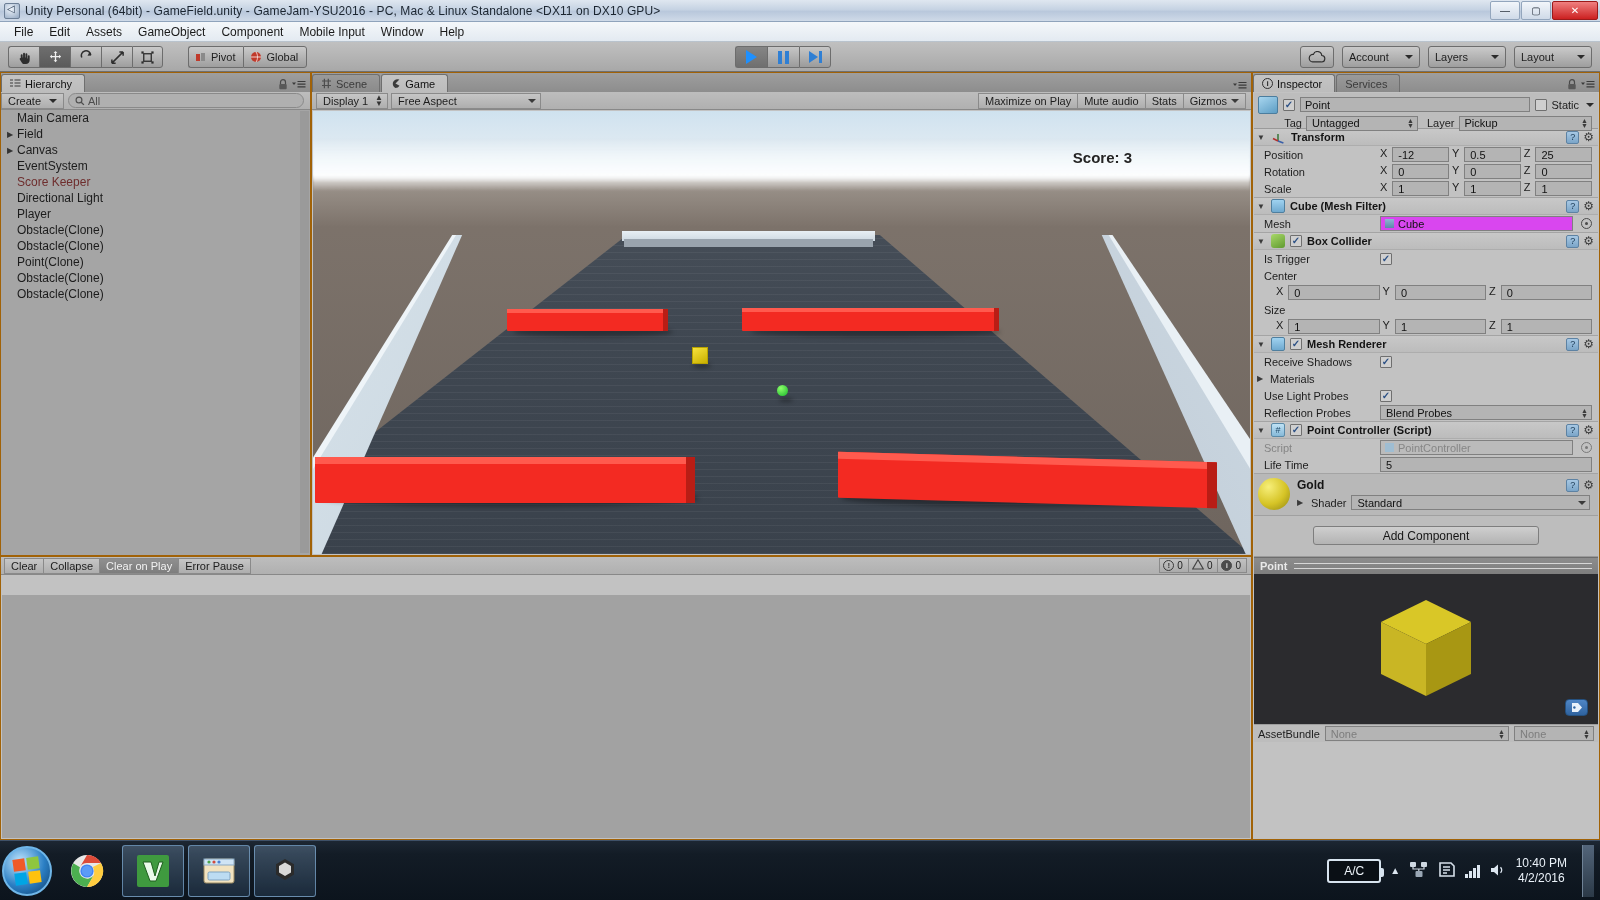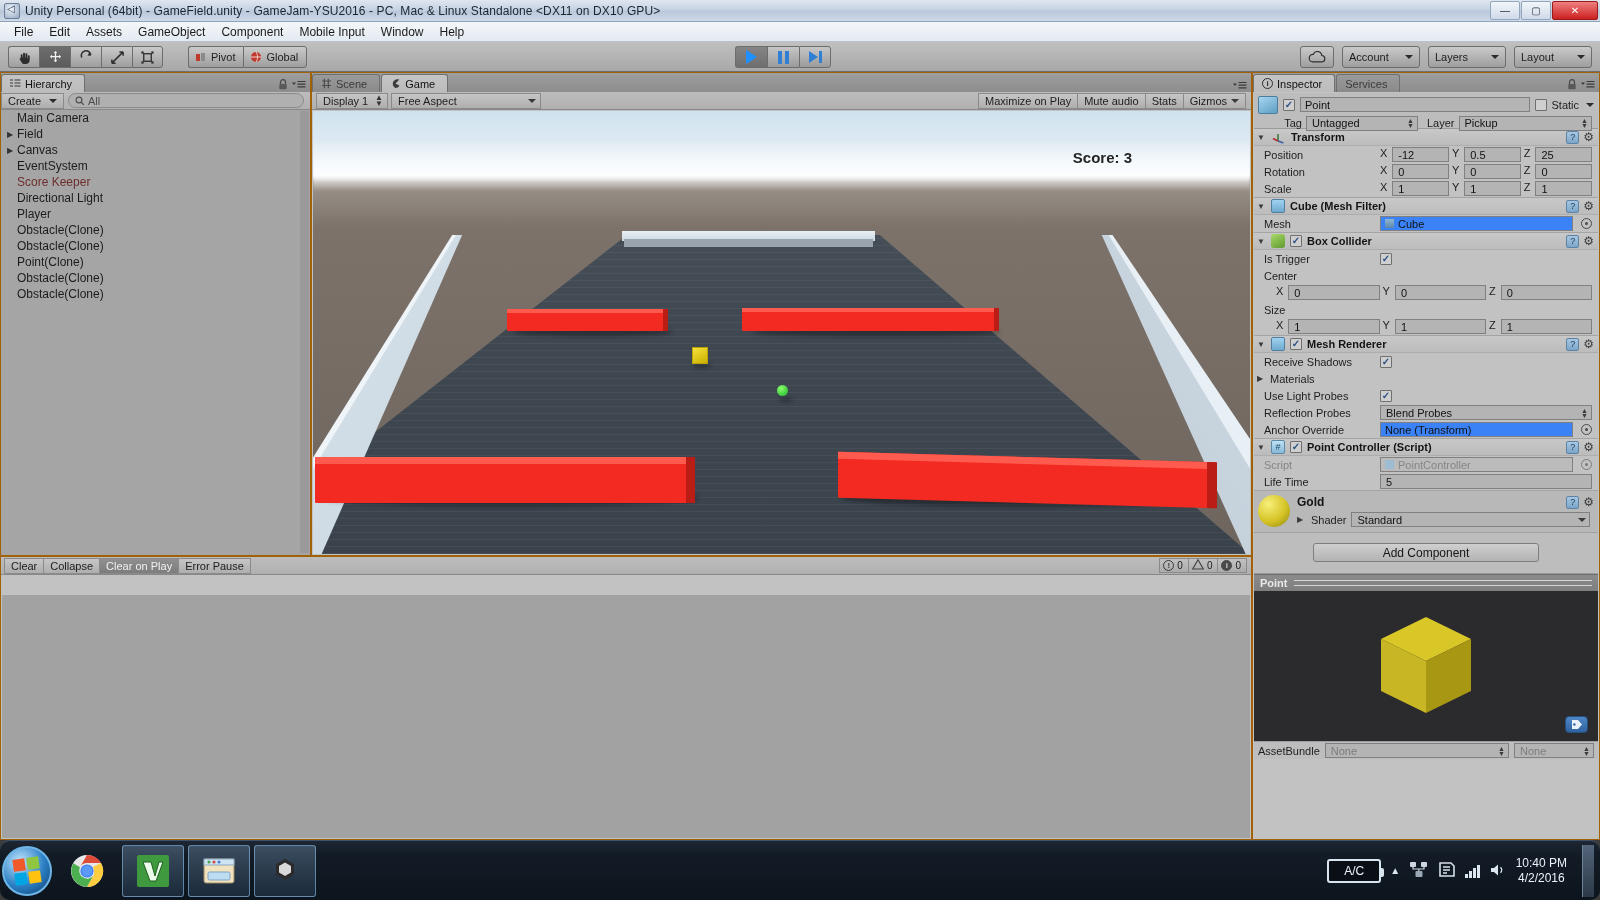--- a/index.html
+++ b/index.html
@@ -200,21 +200,21 @@
   .comp-tools{ margin-left:auto; display:flex; gap:4px; align-items:center;}
   .bookico{ width:13px;height:13px;background:linear-gradient(180deg,#a7c8e4,#7ba5c8); border:1px solid #5d82a3;border-radius:2px;
     font-size:9px;color:#1c3a55;display:flex;align-items:center;justify-content:center;}
   .gear{ font-size:12px; color:#3d3d3d; line-height:12px;}
   .row{ height:17px; display:flex;align-items:center; padding-left:10px; gap:4px;}
   .rlab{ width:112px; font-size:11px; color:#1d1d1d; flex:none;}
   .rlab.dim{ color:#858585;}
   .vec{ display:flex; flex:1; gap:3px; padding-right:6px;}
   .vec .ax{ font-size:11px;color:#1d1d1d; margin-right:2px;}
   .vec .fld{ flex:1; }
-  .objfld{ flex:1; margin-right:4px; height:15px; background:#3b82f6; border:1px solid #808080;
+  .objfld{ flex:1; margin-right:4px; height:15px; background:#d946ef; border:1px solid #808080;
     display:flex;align-items:center; gap:4px; padding:0 4px; font-size:11px; color:#111;}
   .objfld.dim{ color:#868686; background:#bbbbbb;}
   .dot{ width:11px;height:11px;border:1.5px solid #4a4a4a;border-radius:50%;flex:none; position:relative;}
   .dot:after{content:"";position:absolute;left:2.5px;top:2.5px;width:3px;height:3px;border-radius:50%;background:#4a4a4a;}
   .matblock{ background:#b8b8b8; border-bottom:1px solid #a0a0a0; padding:4px 4px 5px 4px;}
   .matrow{ display:flex; align-items:center; gap:7px;}
   .sphereico{ width:32px;height:32px;border-radius:50%;
     background:radial-gradient(circle at 33% 28%,#f7ef7a,#d6c426 55%,#8f8413);}
   .addcomp{ margin:9px auto; display:block; width:226px; height:19px;
     background:linear-gradient(180deg,#cfcfcf,#b3b3b3); border:1px solid #7e7e7e; border-radius:3px;
@@ -226,21 +226,21 @@
   .preview{ position:relative; height:150px; background:#2b2b2e; overflow:hidden;}
   .pvcube-wrap{ position:absolute; left:50%; top:50%; transform:translate(-50%,-50%);}
   .pvtag{ position:absolute; right:10px; bottom:8px; width:23px;height:17px;border-radius:4px;
     background:linear-gradient(180deg,#4f86c6,#2f639f); border:1px solid #24507f;
     display:flex;align-items:center;justify-content:center; color:#eaf2fb; font-size:10px;}
   .abrow{ height:18px; background:#bdbdbd; display:flex; align-items:center; gap:5px; padding:0 4px; border-top:1px solid #9e9e9e;}
 
   
   .taskbar{ position:absolute; left:0; top:840px; width:1600px; height:60px;
     background:linear-gradient(180deg,#1d2733 0%,#131c26 22%,#0c141d 100%);
-    border-top:1px solid #3f5168; display:flex; align-items:center;border-radius:10px;}
+    border-top:1px solid #3f5168; display:flex; align-items:center;}
   .startorb{ width:50px;height:50px;margin-left:2px; border-radius:50%;
     background:radial-gradient(circle at 35% 30%,#bfe6ff,#2b7fc4 55%,#0d3c6b);
     border:2px solid #6fb6e8; display:flex;align-items:center;justify-content:center;}
   .orb-inner{ width:26px;height:26px; display:grid; grid-template-columns:1fr 1fr; grid-template-rows:1fr 1fr; gap:2px; transform:rotate(-8deg);}
   .orb-inner i{ display:block;}
   .tb-task{ width:62px;height:52px; margin-left:4px; border-radius:3px;
     display:flex;align-items:center;justify-content:center;}
   .tb-task.act{ background:linear-gradient(180deg,rgba(160,200,240,.28),rgba(90,140,190,.18));
     border:1px solid rgba(150,200,245,.55);}
   .tray{ margin-left:auto; display:flex; align-items:center; gap:9px; padding-right:6px; color:#dce6f0;}
@@ -756,25 +756,20 @@
           <span class="rlab">Use Light Probes</span>
           <span class="cb ck"></span>
         </div>
         <div class="row">
           <span class="rlab">Reflection Probes</span>
           <div class="fld" style="flex:1;margin-right:6px;">
             <span>Blend Probes</span>
             <span class="stepper">▲<br>▼</span>
           </div>
         </div>
-        <div class="row">
-          <span class="rlab">Anchor Override</span>
-          <div class="objfld">None (Transform)</div>
-          <span class="dot" style="margin-right:6px"></span>
-        </div>
       </div>
 
       <div class="comp">
         <div class="comp-h">
           <span class="foldout">▼</span>
           <span class="comp-ico" style="background:linear-gradient(180deg,#bfe2f5,#86b9d8);border:1px solid #5a8aa8;font-size:9px;text-align:center;line-height:13px;color:#1e4a68;">#</span>
           <span class="cb ck"></span>
           <span class="comp-t">Point Controller (Script)</span>
           <span class="comp-tools">
             <span class="bookico">?</span>

